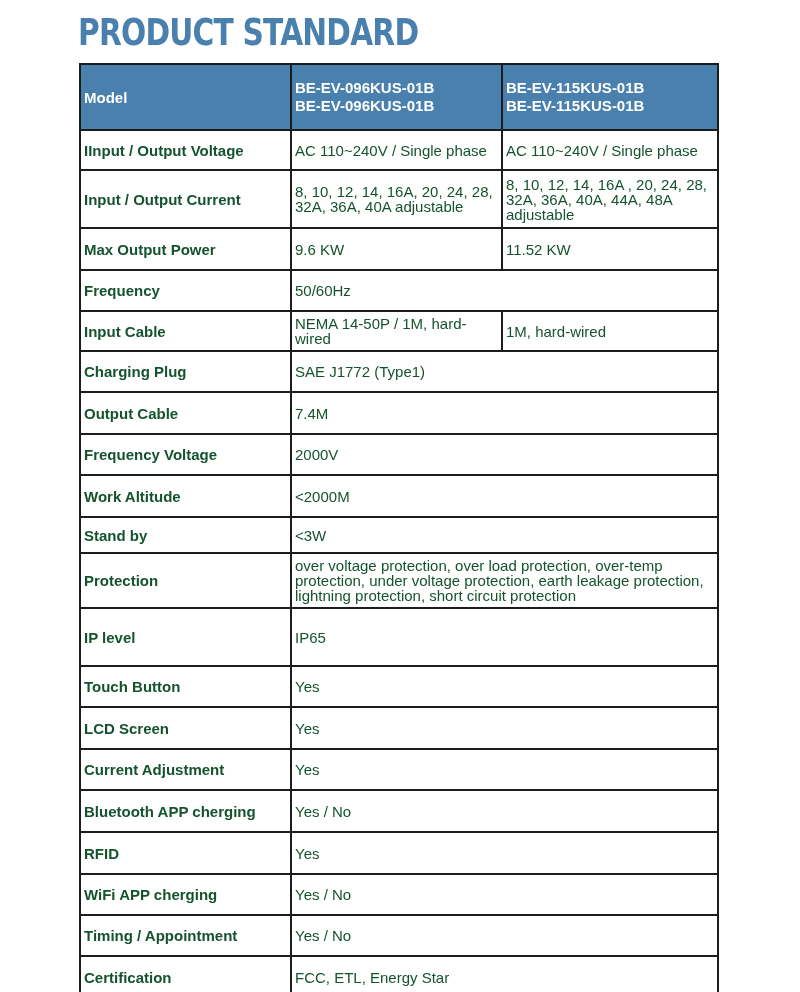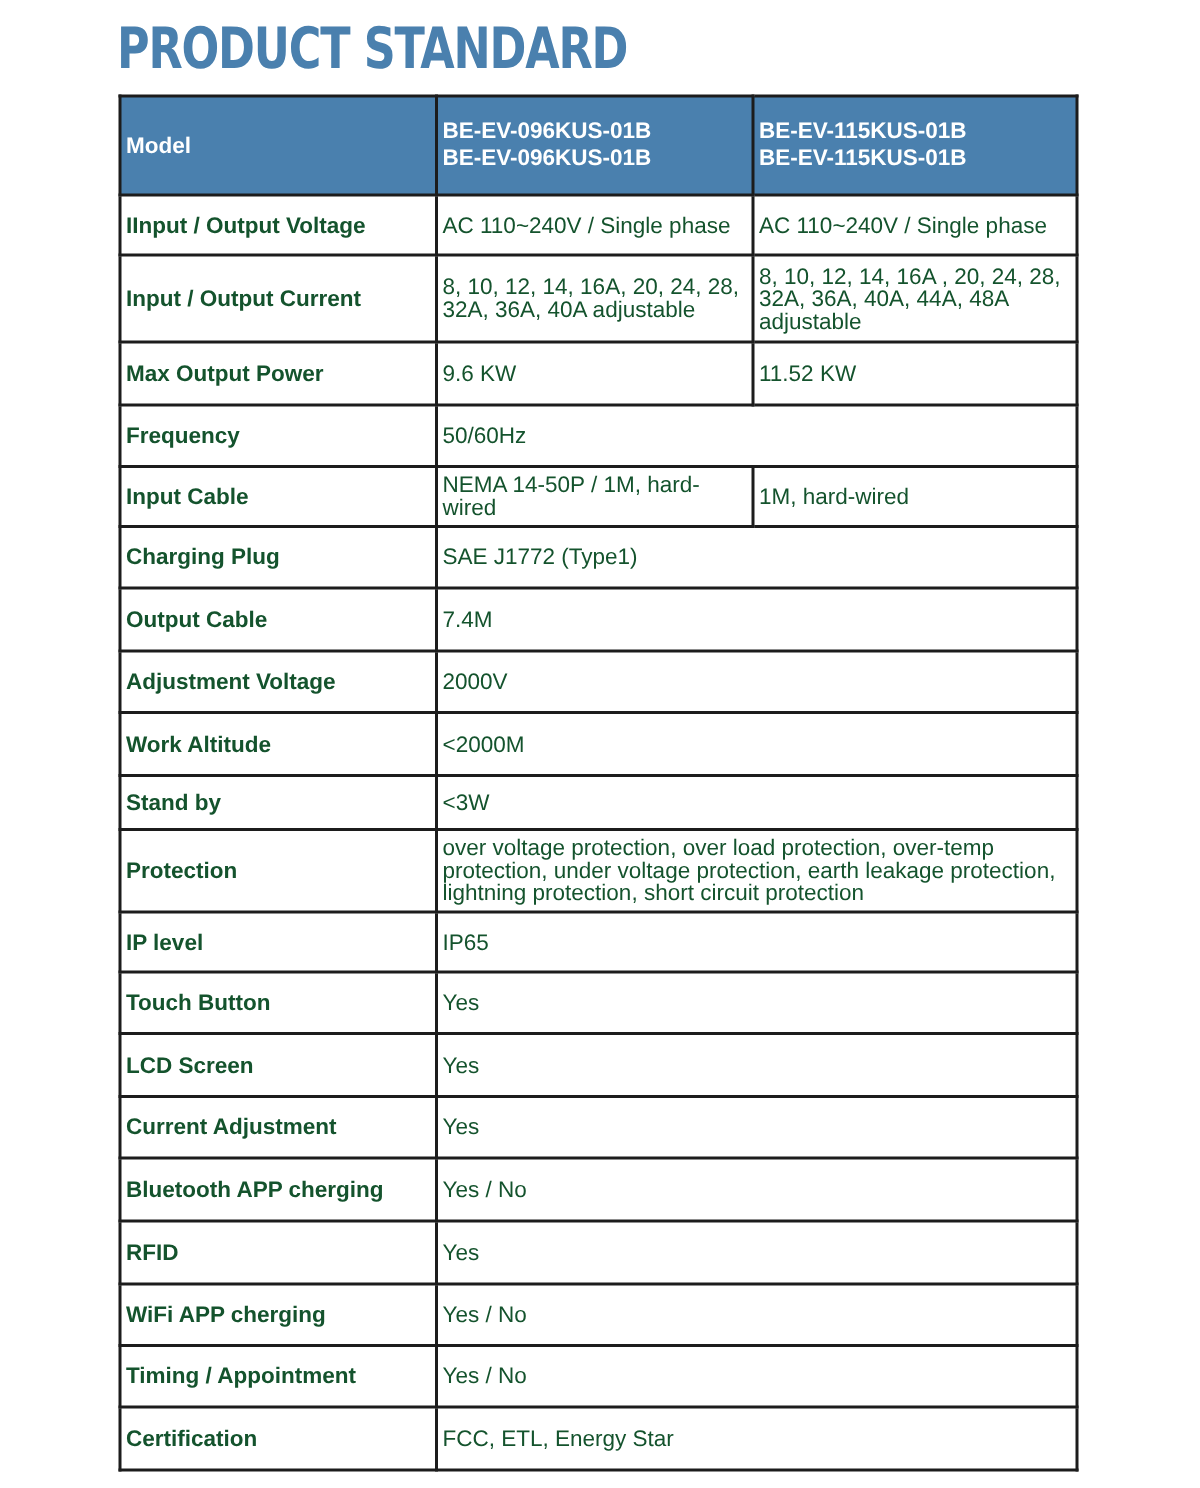--- a/index.html
+++ b/index.html
@@ -73,36 +73,36 @@
   </tr>
   <tr style="height:41px">
     <td class="label">Charging Plug</td>
     <td colspan="2">SAE J1772 (Type1)</td>
   </tr>
   <tr style="height:42px">
     <td class="label">Output Cable</td>
     <td colspan="2">7.4M</td>
   </tr>
   <tr style="height:41px">
-    <td class="label">Adjustment Voltage</td>
+    <td class="label">Frequency Voltage</td>
     <td colspan="2">2000V</td>
   </tr>
   <tr style="height:42px">
     <td class="label">Work Altitude</td>
     <td colspan="2">&lt;2000M</td>
   </tr>
   <tr style="height:36px">
     <td class="label">Stand by</td>
     <td colspan="2">&lt;3W</td>
   </tr>
   <tr style="height:55px">
     <td class="label">Protection</td>
     <td colspan="2">over voltage protection, over load protection, over-temp protection, under voltage protection, earth leakage protection, lightning protection, short circuit protection</td>
   </tr>
-  <tr style="height:40px">
+  <tr style="height:58px">
     <td class="label">IP level</td>
     <td colspan="2">IP65</td>
   </tr>
   <tr style="height:41px">
     <td class="label">Touch Button</td>
     <td colspan="2">Yes</td>
   </tr>
   <tr style="height:42px">
     <td class="label">LCD Screen</td>
     <td colspan="2">Yes</td>

